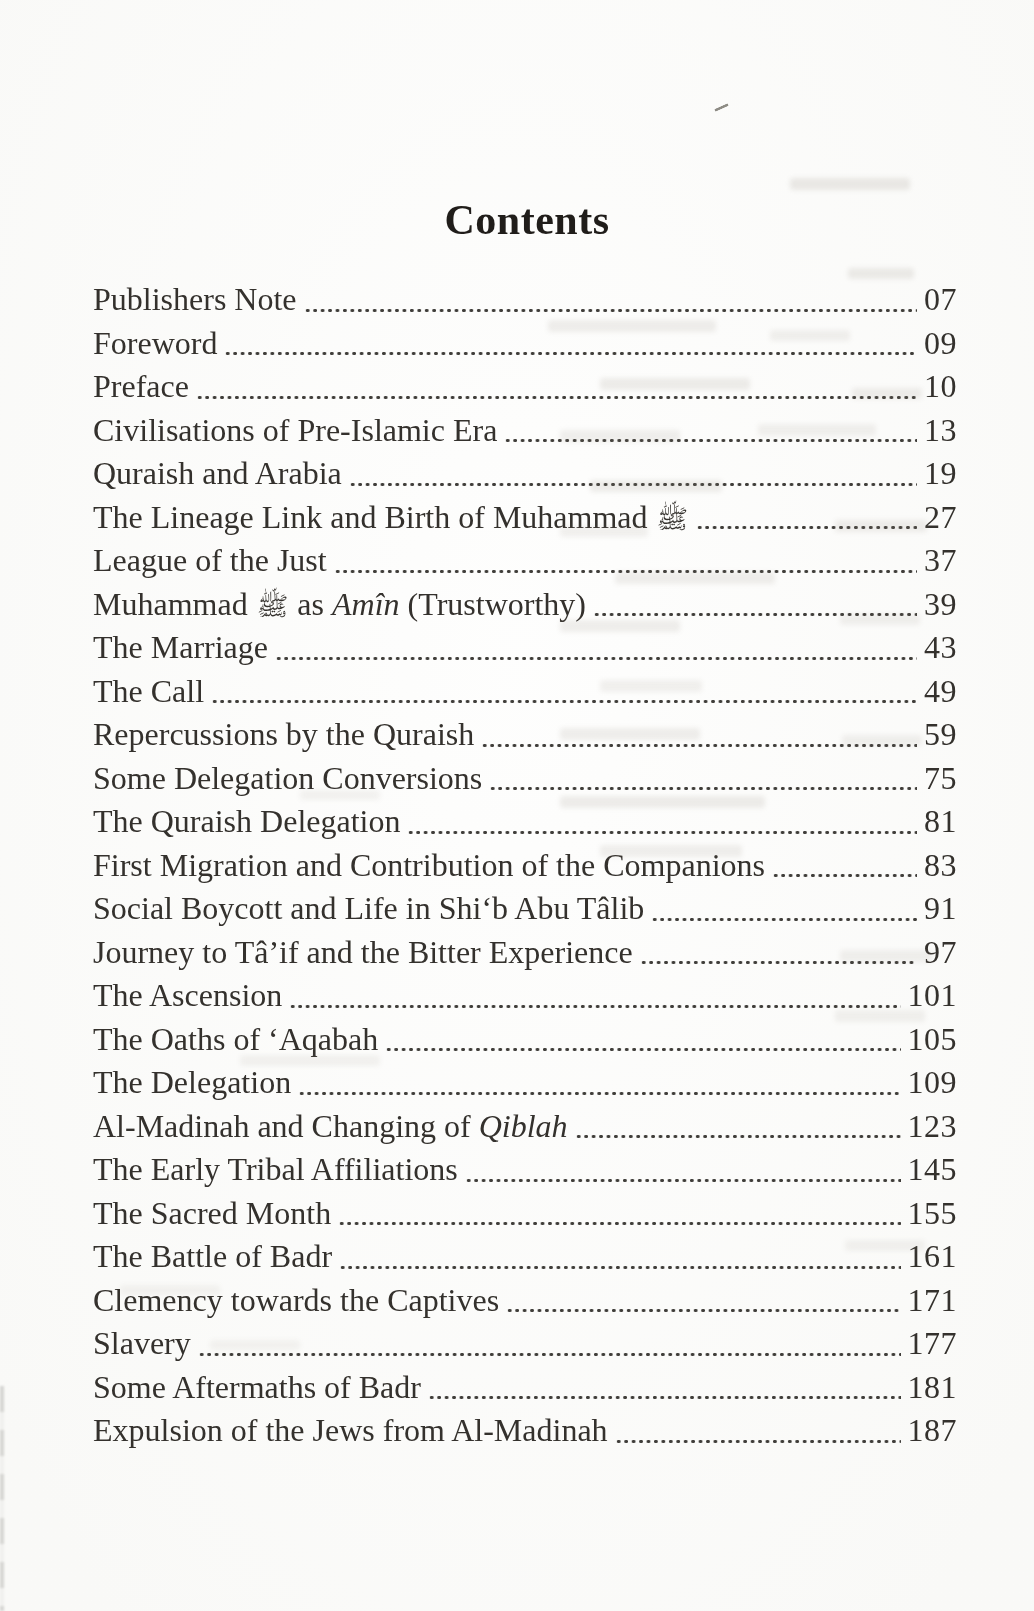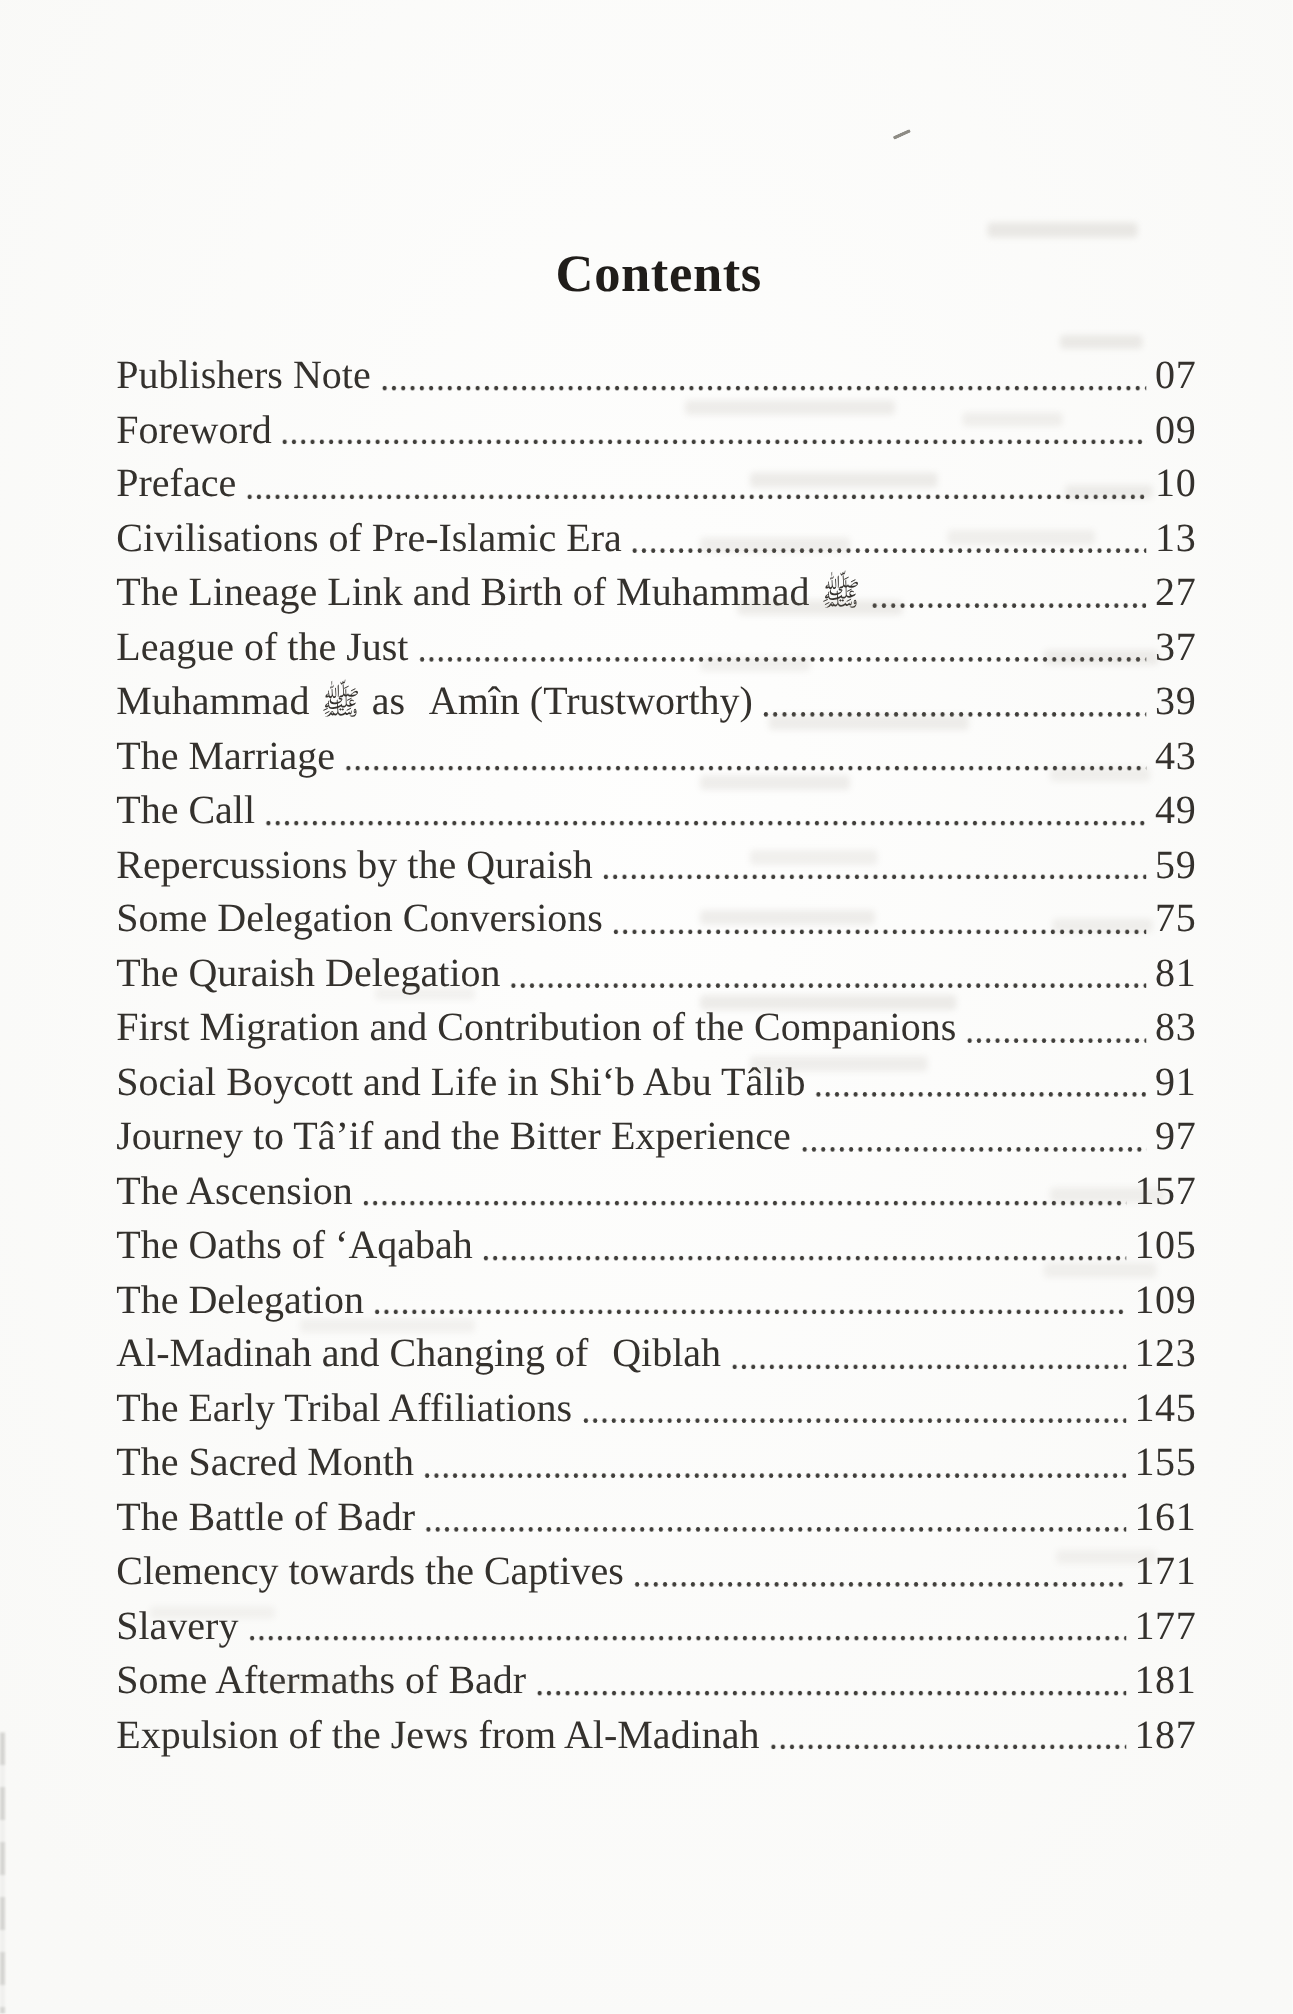--- a/index.html
+++ b/index.html
@@ -38,21 +38,21 @@
   }
   .row{
     display:flex;
     align-items:baseline;
     height:43.5px;
     font-size:32px;
     line-height:43.5px;
     white-space:nowrap;
   }
   .row .t{flex:0 0 auto;}
-  .row .it{margin-left:11px;}
+  .row .it{font-style:italic;}
   .row .hon{
     font-family:"DejaVu Sans",sans-serif;
     font-size:0.82em;
     letter-spacing:-1px;
     padding:0 1px;
   }
   .row .leader{
     flex:1 1 auto;
     align-self:stretch;
     margin:0 7px 0 7px;
@@ -118,20 +118,25 @@
         <span class="t"><span>Preface</span></span>
         <span class="leader"></span>
         <span class="num">10</span>
       </div>
       <div class="row">
         <span class="t"><span>Civilisations of Pre-Islamic Era</span></span>
         <span class="leader"></span>
         <span class="num">13</span>
       </div>
       <div class="row">
+        <span class="t"><span>Quraish and Arabia</span></span>
+        <span class="leader"></span>
+        <span class="num">19</span>
+      </div>
+      <div class="row">
         <span class="t"><span>The Lineage Link and Birth of Muhammad </span><span class="hon">ﷺ</span></span>
         <span class="leader"></span>
         <span class="num">27</span>
       </div>
       <div class="row">
         <span class="t"><span>League of the Just</span></span>
         <span class="leader"></span>
         <span class="num">37</span>
       </div>
       <div class="row">
@@ -175,21 +180,21 @@
         <span class="num">91</span>
       </div>
       <div class="row">
         <span class="t"><span>Journey to Tâ’if and the Bitter Experience</span></span>
         <span class="leader"></span>
         <span class="num">97</span>
       </div>
       <div class="row">
         <span class="t"><span>The Ascension</span></span>
         <span class="leader"></span>
-        <span class="num">157</span>
+        <span class="num">101</span>
       </div>
       <div class="row">
         <span class="t"><span>The Oaths of ‘Aqabah</span></span>
         <span class="leader"></span>
         <span class="num">105</span>
       </div>
       <div class="row">
         <span class="t"><span>The Delegation</span></span>
         <span class="leader"></span>
         <span class="num">109</span>

